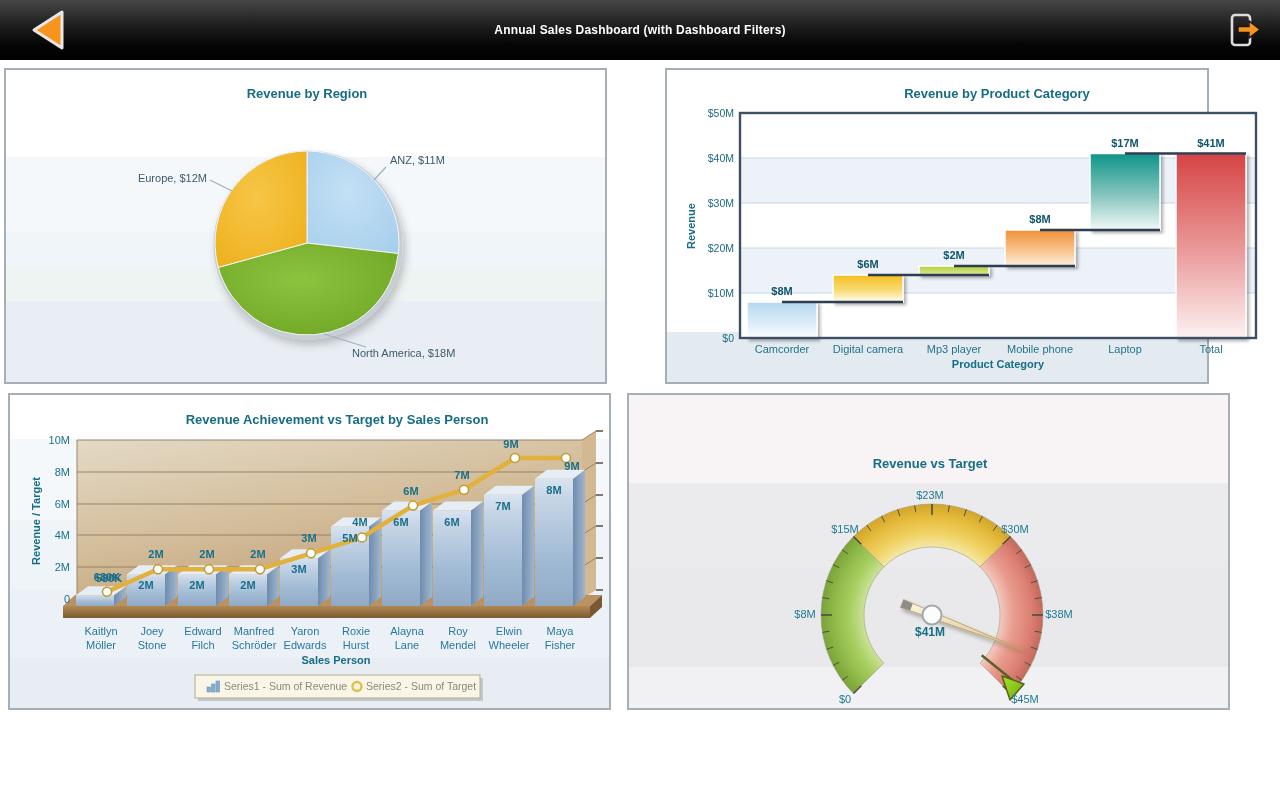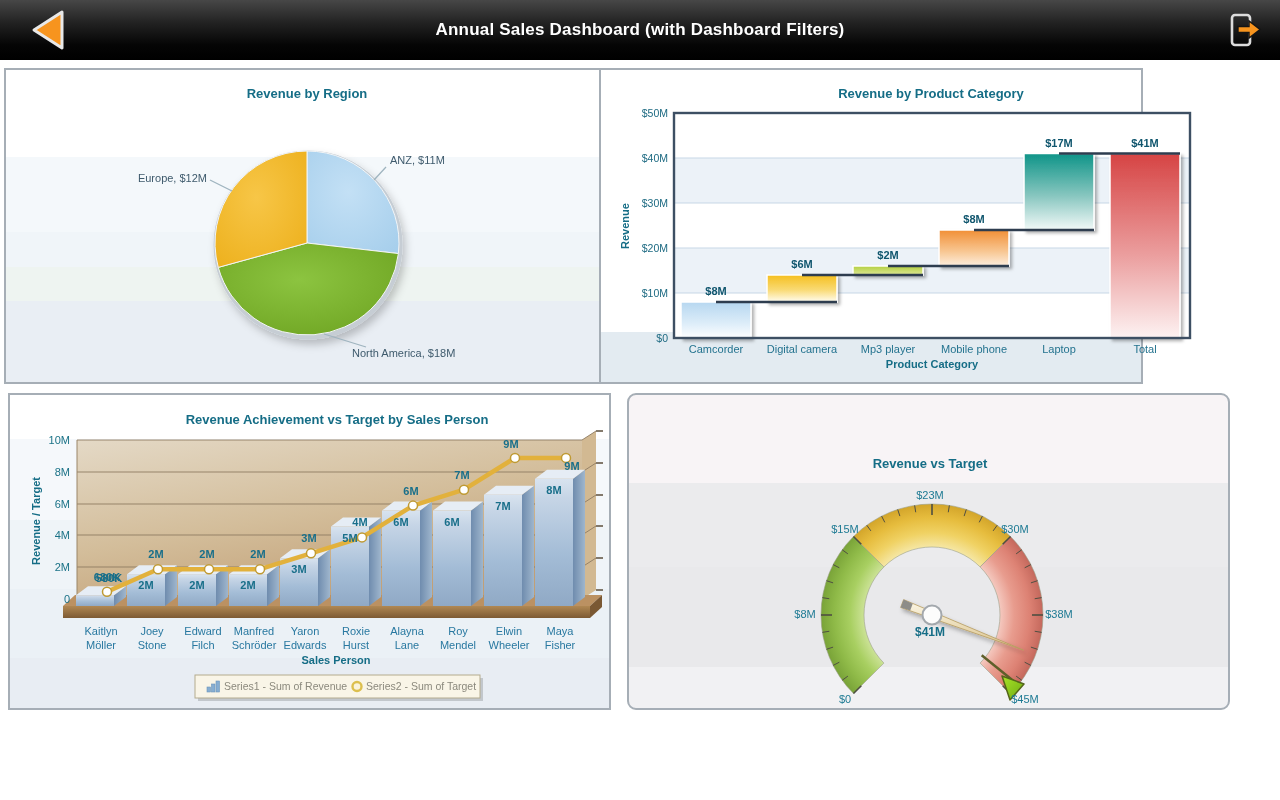--- a/index.html
+++ b/index.html
@@ -2,32 +2,32 @@
 <html><head>
 <meta charset="utf-8">
 <style>
   html,body{margin:0;padding:0;background:#fff;}
   #app{position:relative;width:1280px;height:800px;background:#fff;overflow:hidden;
        font-family:"Liberation Sans",sans-serif;-webkit-user-select:none;user-select:none;}
   
   #topbar{position:absolute;left:0;top:0;width:1280px;height:60px;
           background:linear-gradient(180deg,#474747 0%,#222 38%,#050505 75%,#000 100%);}
   #topbar .title{position:absolute;left:0;right:0;top:0;height:60px;line-height:60px;
-          text-align:center;color:#fff;font-size:17px;font-weight:bold;letter-spacing:.2px;}
+          text-align:center;color:#fff;font-size:12px;font-weight:bold;letter-spacing:.2px;}
   .tbtn{position:absolute;cursor:pointer;}
   
   .panel{position:absolute;background:#fff;border:2px solid #a6aeb6;box-sizing:border-box;}
   #p-pie{left:4px;top:68px;width:603px;height:316px;
      background:linear-gradient(180deg,#fff 0%,#fff 28%,#f4f8fb 28%,#f4f8fb 52%,#f0f5f9 52%,#f0f5f9 63%,#eef4f1 63%,#eef4f1 74%,#e9eef4 74%,#e9eef4 100%);}
-  #p-wf{left:599px;top:68px;width:544px;height:316px;
+  #p-wf{left:665px;top:68px;width:544px;height:316px;
      background:linear-gradient(180deg,#fff 0%,#fff 84%,#e3ebf1 84%,#e3ebf1 100%);}
   #p-b3{left:8px;top:393px;width:603px;height:317px;
      background:linear-gradient(180deg,#ffffff 0%,#ffffff 14%,#f5f8fb 14%,#f5f8fb 40%,#eff4f8 40%,#eff4f8 62%,#ebf1f6 62%,#ebf1f6 84%,#e8edf3 84%,#e8edf3 100%);}
   #p-ga{left:627px;top:393px;width:603px;height:317px;
-     background:linear-gradient(180deg,#f8f4f6 0%,#f8f4f6 28%,#ebebed 28%,#ebebed 55%,#e9e9eb 55%,#e9e9eb 87%,#f1f1f3 87%,#f1f1f3 100%);border-radius:9px;}
+     background:linear-gradient(180deg,#f8f4f6 0%,#f8f4f6 28%,#ebebed 28%,#ebebed 55%,#e9e9eb 55%,#e9e9eb 87%,#f1f1f3 87%,#f1f1f3 100%);}
   .chart{position:absolute;left:0;top:0;}
   svg text{font-family:"Liberation Sans",sans-serif;}
   .ct{font-size:13px;font-weight:bold;fill:#156d86;}
   .tick{font-size:10.5px;fill:#1d6a82;}
   .cat{font-size:11px;fill:#24738f;}
   .dlab{font-size:11px;font-weight:bold;fill:#10566e;}
   .at{font-size:11px;font-weight:bold;fill:#156d86;}
   .callout{font-size:11px;fill:#3e5a6c;}
   .b3tick{font-size:11px;fill:#1a7287;}
   .cat3{font-size:11px;fill:#2878a0;}

